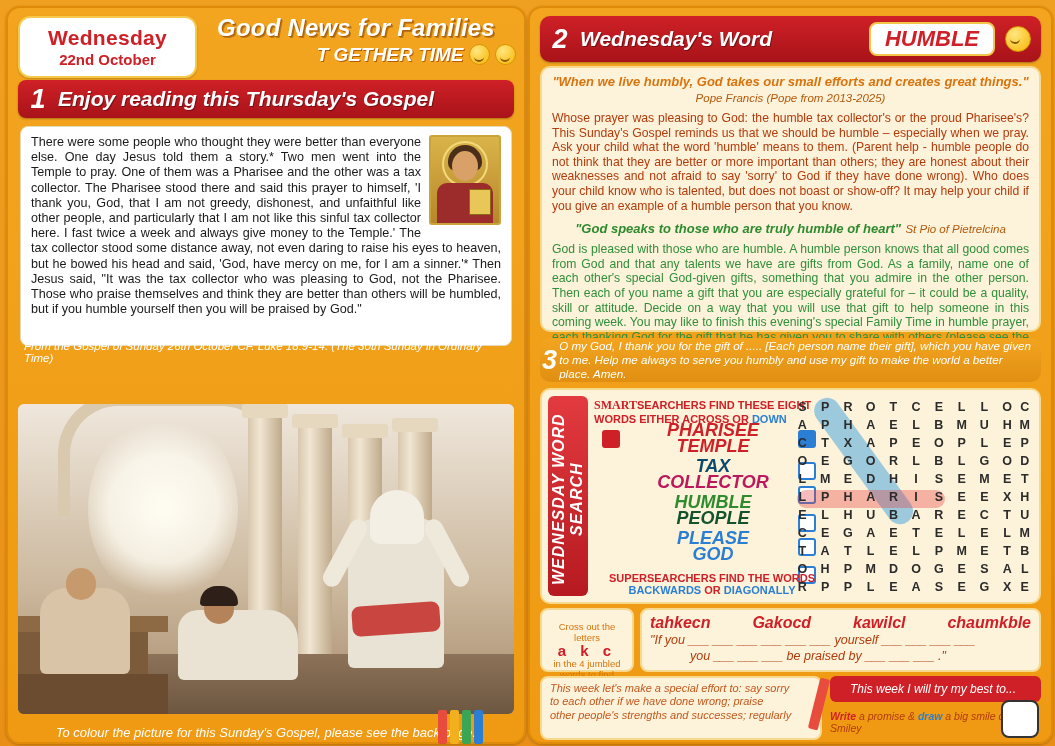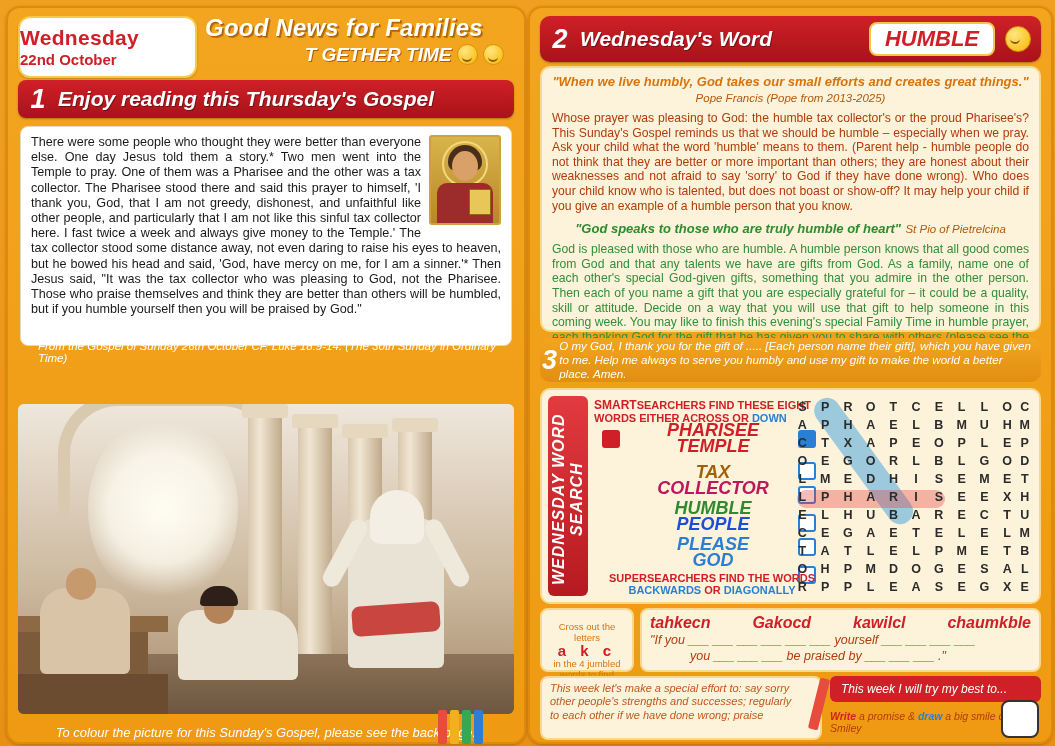--- a/index.html
+++ b/index.html
@@ -16,26 +16,26 @@
   .left{left:6px;top:6px;width:516px;height:734px;
         background:linear-gradient(180deg,#f3a51f 0%,#ef9a12 100%);
         border:2px solid #e08a0a;box-shadow:0 1px 3px rgba(0,0,0,.25);}
   .right{left:528px;top:6px;width:521px;height:734px;
         background:linear-gradient(180deg,#f3a51f 0%,#ef9a12 100%);
         border:2px solid #e08a0a;box-shadow:0 1px 3px rgba(0,0,0,.25);}
 
   
   .datebadge{position:absolute;left:10px;top:8px;width:175px;height:58px;
      background:#fff;border-radius:12px;border:2px solid #f6c94a;
-     display:flex;flex-direction:column;align-items:flex-start;justify-content:center;
+     display:flex;flex-direction:column;align-items:center;justify-content:center;
      box-shadow:0 1px 2px rgba(0,0,0,.2);}
   .datebadge .d1{color:#cf2027;font-weight:bold;font-size:21px;letter-spacing:.3px;}
   .datebadge .d2{color:#cf2027;font-weight:bold;font-size:15px;margin-top:1px;}
 
-  .gnf{position:absolute;left:176px;top:6px;width:320px;height:62px;}
+  .gnf{position:absolute;left:188px;top:6px;width:320px;height:62px;}
   .gnf .t1{color:#fff;font-size:24px;font-weight:bold;font-style:italic;
       text-shadow:1px 1px 0 #b35c00, 2px 2px 0 rgba(0,0,0,.25);text-align:center;
       letter-spacing:.2px;}
   .gnf .t2{color:#fff;font-size:19px;font-weight:bold;font-style:italic;
       text-align:right;margin-top:2px;text-shadow:1px 1px 0 #b35c00;}
   .smiley{display:inline-block;width:19px;height:19px;border-radius:50%;
       background:radial-gradient(circle at 35% 30%,#ffe680,#f7b500);
       border:1px solid #d79400;vertical-align:-4px;position:relative;}
   .smiley:after{content:"";position:absolute;left:4px;top:10px;width:10px;height:5px;
       border-bottom:2px solid #8a5a00;border-radius:0 0 8px 8px;}
@@ -59,21 +59,21 @@
   .icon-face{position:absolute;left:50%;top:14px;transform:translateX(-50%);
      width:26px;height:30px;border-radius:13px/15px;background:#d9a168;}
   .icon-hair{position:absolute;left:50%;top:8px;transform:translateX(-50%);
      width:34px;height:26px;border-radius:17px 17px 8px 8px;background:#4b2e1a;}
   .icon-body{position:absolute;left:50%;bottom:0;transform:translateX(-50%);
      width:56px;height:40px;border-radius:10px 10px 0 0;background:#9c2b2b;}
   .icon-book{position:absolute;right:8px;bottom:8px;width:20px;height:24px;background:#e8c657;border:1px solid #8a6a12;}
   .icon-halo{position:absolute;left:50%;top:4px;transform:translateX(-50%);
      width:42px;height:42px;border-radius:50%;border:2px solid #f2d97a;}
 
-  .srcline{position:absolute;left:30px;top:332px;width:488px;color:#fff;font-size:11.5px;
+  .srcline{position:absolute;left:16px;top:332px;width:488px;color:#fff;font-size:11.5px;
      font-style:italic;}
   .qbox{position:absolute;left:12px;top:352px;width:492px;height:40px;
      border:2px solid #f5d27a;border-radius:8px;box-sizing:border-box;
      display:flex;align-items:center;justify-content:center;padding:2px 8px;}
   .qbox p{margin:0;color:#fff;font-size:12.2px;font-style:italic;text-align:center;line-height:15px;}
   .qbox b{color:#fff;font-style:normal;}
 
   .picture{position:absolute;left:10px;top:396px;width:496px;height:310px;
      border-radius:6px;overflow:hidden;background:#cfb9a0;}
   .footerbar{position:absolute;left:10px;top:710px;width:496px;height:28px;
@@ -157,21 +157,21 @@
   .jumblebox{position:absolute;left:100px;top:0;width:401px;height:64px;background:#fdf2da;
      border:2px solid #f6d98c;border-radius:8px;box-sizing:border-box;padding:4px 8px;}
   .jwords{display:flex;justify-content:space-between;color:#cf2027;font-weight:bold;font-size:16px;font-style:italic;}
   .jline{color:#b23b0b;font-size:12.5px;line-height:16px;font-style:italic;}
 
   .bottomleft{position:absolute;left:10px;top:668px;width:282px;height:64px;background:#fdf2da;
      border:2px solid #f6d98c;border-radius:8px;box-sizing:border-box;padding:4px 8px;
      font-size:11px;line-height:13.4px;color:#c2581d;font-style:italic;}
   .bottomright{position:absolute;left:300px;top:668px;width:211px;height:64px;}
   .thisweek{position:absolute;left:0;top:0;width:211px;height:26px;background:#cf2027;border-radius:6px;
-     color:#fff;font-size:12px;font-style:italic;display:flex;align-items:center;padding-left:11px;box-sizing:border-box;}
+     color:#fff;font-size:12px;font-style:italic;display:flex;align-items:center;padding-left:20px;box-sizing:border-box;}
   .writeline{position:absolute;left:0;top:34px;width:211px;font-size:10.5px;color:#b23b0b;font-style:italic;}
   .writeline b.w{color:#cf2027;}
   .writeline b.d{color:#2a7fd4;}
   .pencil{position:absolute;left:-16px;top:2px;width:10px;height:52px;background:#e84c3d;
      border-radius:2px;transform:rotate(14deg);}
   .hand{position:absolute;right:2px;top:24px;width:34px;height:34px;background:#fff;border:2px solid #333;border-radius:8px;}
   .crayons{position:absolute;right:6px;bottom:2px;width:70px;height:38px;}
   .crayon{position:absolute;bottom:0;width:9px;height:34px;border-radius:2px;}
 </style>
 </head>
@@ -284,31 +284,31 @@
       <div class="prayernum">3</div>
       <div class="prayertxt">O my God, I thank you for the gift of ..... [Each person name their gift], which you have given to me. Help me always to serve you humbly and use my gift to make the world a better place. Amen.</div>
     </div>
 
     <div class="ws">
       <div class="wstitle">
         <span>WEDNESDAY WORD SEARCH</span>
       </div>
 
       <div class="smartline">
-        <span style="font-size:12px;">SMART</span><span>SEARCHERS FIND THESE EIGHT</span><br>
+        <span style="font-size:12px;font-family:Liberation Serif, serif;">SMART</span><span>SEARCHERS FIND THESE EIGHT</span><br>
         <span>WORDS EITHER </span><span>ACROSS</span><span> OR </span><span class="b">DOWN</span>
       </div>
 
       <div class="wordcol" style="top:32px;">
         <div style="color:#cf2027">PHARISEE</div>
         <div style="color:#cf2027">TEMPLE</div>
-        <div style="color:#a16207;margin-top:10px;font-style:italic;">TAX</div>
+        <div style="color:#0c4a6e;margin-top:4px;font-style:italic;">TAX</div>
         <div style="color:#be185d">COLLECTOR</div>
         <div style="color:#2e8b2e;margin-top:4px;">HUMBLE</div>
-        <div style="color:#1d4ed8">PEOPLE</div>
+        <div style="color:#14532d">PEOPLE</div>
         <div style="color:#2a7fd4;margin-top:4px;">PLEASE</div>
         <div style="color:#2a7fd4">GOD</div>
       </div>
 
       <div class="chk red" style="left:60px;top:40px;background:#cf2027;"></div>
       <div class="chk" style="left:256px;top:40px;background:#2a7fd4;"></div>
       <div class="chk" style="left:256px;top:72px;"></div>
       <div class="chk" style="left:256px;top:96px;"></div>
       <div class="chk" style="left:256px;top:124px;"></div>
       <div class="chk" style="left:256px;top:148px;"></div>
@@ -488,22 +488,22 @@
           <span>kawilcl</span>
           <span>chaumkble</span>
         </div>
         <div class="jline">"If you ___ ___ ___ ___ ___ ___  yourself ___ ___ ___ ___</div>
         <div class="jline" style="padding-left:40px;">you ___ ___ ___  be praised by ___ ___ ___ ."</div>
       </div>
     </div>
 
     <div class="bottomleft">
       <div>This week let's make a special effort to: say sorry</div>
+      <div>to each other if we have done wrong; praise</div>
       <div>other people's strengths and successes; regularly</div>
-      <div>to each other if we have done wrong; praise</div>
 
     </div>
 
     <div class="bottomright">
       <div class="pencil"></div>
       <div class="thisweek">
         <span>This week I will try my best to...</span>
       </div>
       <div class="writeline">
         <b class="w">Write</b><span> a promise &amp; </span><b class="d">draw</b><span> a big smile on Smiley</span>

